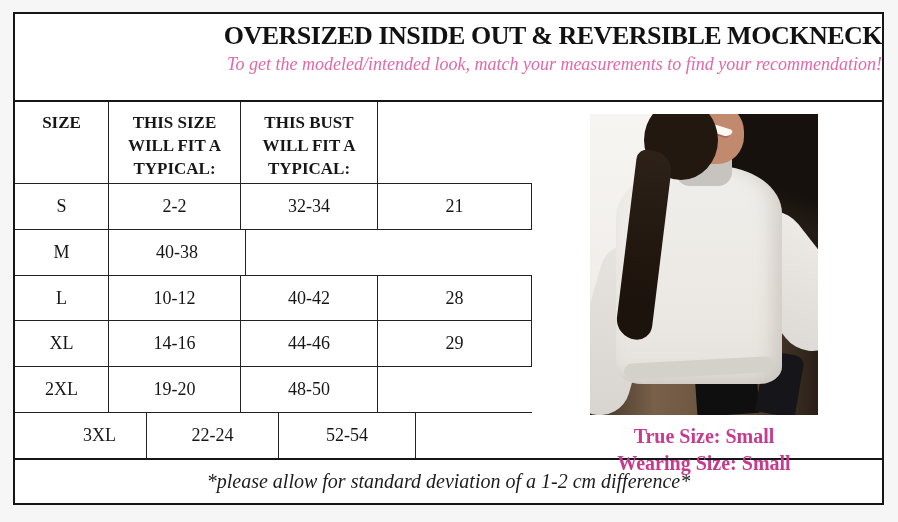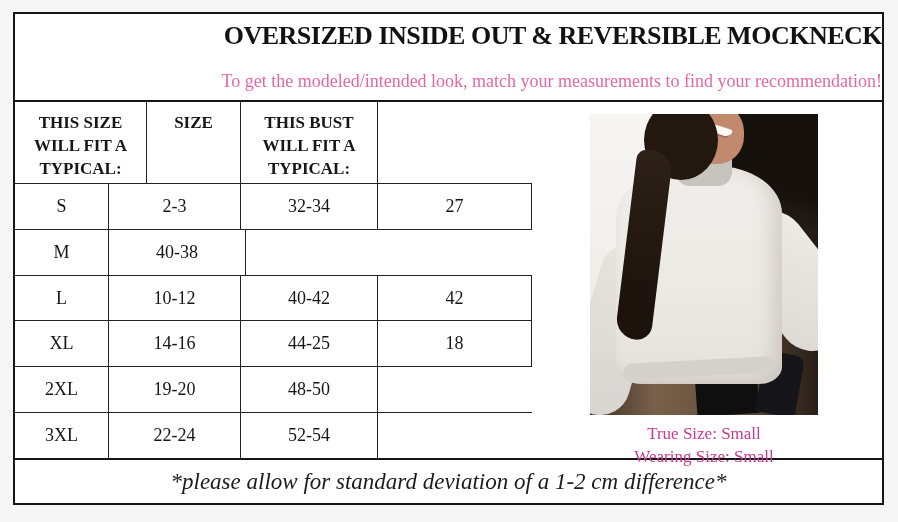--- a/index.html
+++ b/index.html
@@ -29,35 +29,36 @@
     text-align: right;
     padding-top: 7px;
   }
   .title {
     font-size: 26px;
     font-weight: bold;
     letter-spacing: -0.5px;
     color: #121212;
   }
   .subtitle {
-    margin-top: 20px;
+    margin-top: 3px;
     font-size: 18px;
+    font-style: italic;
     color: #e268a8;
   }
 
   
   .middle { flex: 1; display: flex; min-height: 0; }
 
   .size-table {
     width: 517px;
     display: flex;
     flex-direction: column;
   }
   .t-row { display: flex; flex: 1; border-bottom: 1.5px solid #222; }
-  .t-row:last-child { border-bottom: none; }
+  .t-row:last-child { border-bottom: none; margin-left: 38px; }
   .t-row.head {
     flex: 0 0 82px;
     border-bottom: 1.5px solid #222;
   }
   .cell {
     border-right: 1.5px solid #222;
     display: flex;
     align-items: center;
     justify-content: center;
     text-align: center;
@@ -161,78 +162,78 @@
   }
   .ponytail {
     left: 36px; top: 36px; width: 36px; height: 190px;
     background: linear-gradient(180deg, #2d2118 0%, #1c130c 80%);
     border-radius: 20px 40px 30px 40px;
     transform: rotate(7deg);
   }
   .captions {
     margin-top: 8px;
     text-align: center;
-    font-weight: normal;
-    font-size: 17px;
+    font-weight: bold;
+    font-size: 20px;
     line-height: 1.35;
     color: #c73b8f;
   }
 
   
   .footer {
     flex: 0 0 45px;
     border-top: 2px solid #161616;
     display: flex;
     align-items: center;
     justify-content: center;
     font-style: italic;
-    font-size: 23px;
+    font-size: 20px;
     color: #1c1c1c;
   }
 </style>
 </head>
 <body>
 
 <div class="frame">
 
   <div class="header">
     <div class="title">OVERSIZED INSIDE OUT &amp; REVERSIBLE MOCKNECK</div>
     <div class="subtitle">To get the modeled/intended look, match your measurements to find your recommendation!</div>
   </div>
 
   <div class="middle">
 
     <div class="size-table">
       <div class="t-row head">
+        <div class="cell c-size">SIZE</div>
         <div class="cell c-fit">THIS SIZE WILL FIT A TYPICAL:</div>
-        <div class="cell c-size">SIZE</div>
         <div class="cell c-bust">THIS BUST WILL FIT A TYPICAL:</div>
       </div>
 
       <div class="t-row">
         <div class="cell c-size">S</div>
-        <div class="cell c-fit">2-3</div>
+        <div class="cell c-fit">2-2</div>
         <div class="cell c-bust">32-34</div>
-        <div class="cell c-len">27</div>
+        <div class="cell c-len">21</div>
       </div>
       <div class="t-row">
         <div class="cell c-size">M</div>
         <div class="cell c-bust">40-38</div>
       </div>
       <div class="t-row">
         <div class="cell c-size">L</div>
         <div class="cell c-fit">10-12</div>
         <div class="cell c-bust">40-42</div>
-        <div class="cell c-len">42</div>
+        <div class="cell c-len">28</div>
       </div>
       <div class="t-row">
         <div class="cell c-size">XL</div>
         <div class="cell c-fit">14-16</div>
-        <div class="cell c-bust">44-25</div>
-        <div class="cell c-len">18</div>
+        <div class="cell c-bust">44-46</div>
+        <div class="cell c-len">29</div>
       </div>
       <div class="t-row">
         <div class="cell c-size">2XL</div>
         <div class="cell c-fit">19-20</div>
         <div class="cell c-bust">48-50</div>
       </div>
       <div class="t-row">
         <div class="cell c-size">3XL</div>
         <div class="cell c-fit">22-24</div>
         <div class="cell c-bust">52-54</div>

